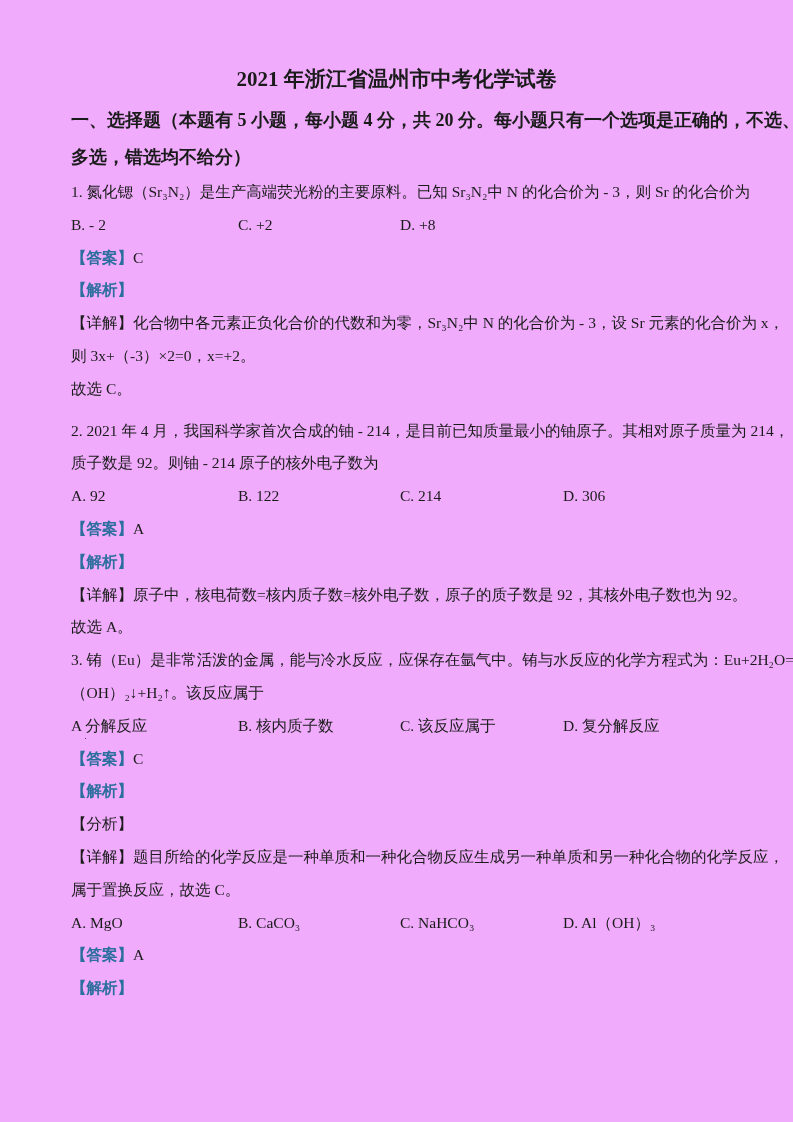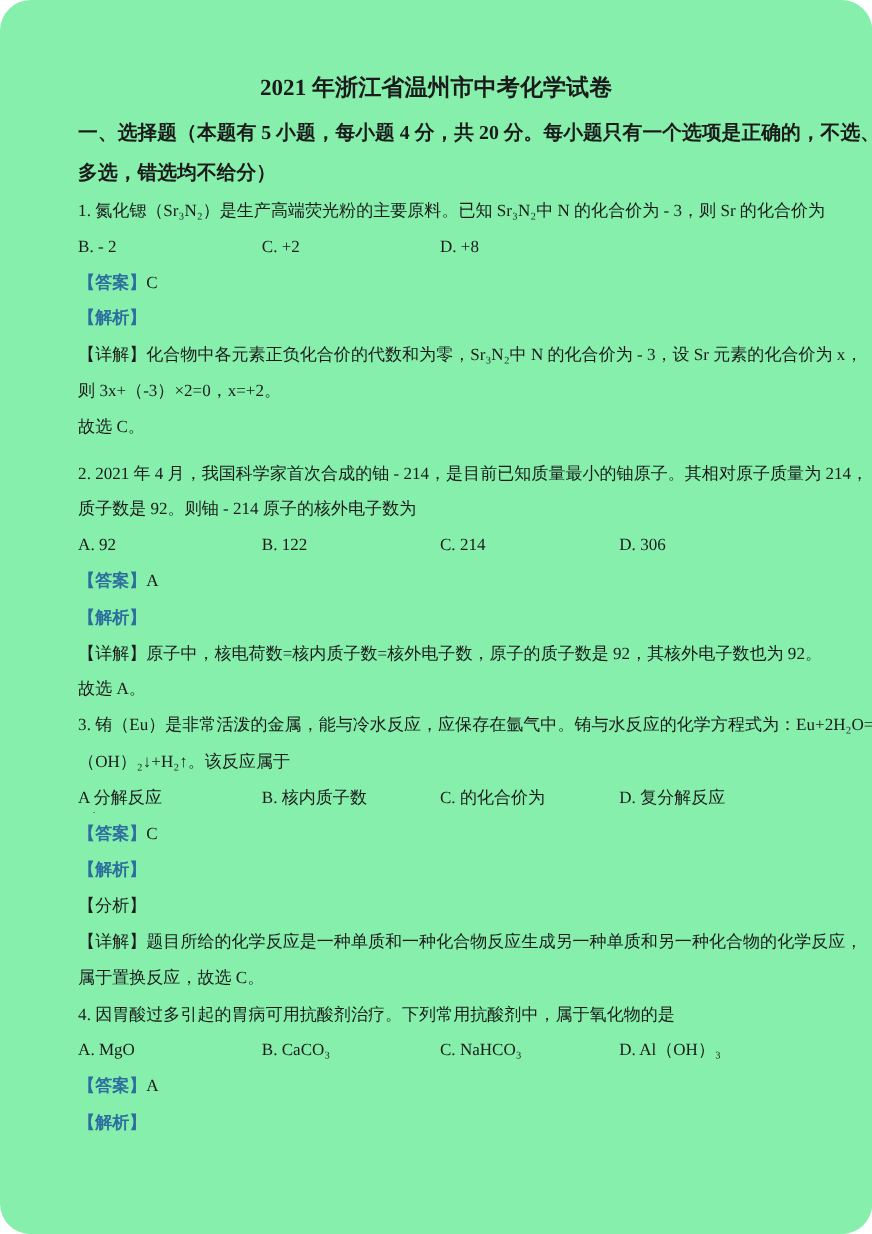--- a/index.html
+++ b/index.html
@@ -1,22 +1,21 @@
 <!DOCTYPE html>
 <html><head>
 <meta charset="utf-8">
 <style>
   html,body{margin:0;padding:0;background:#ffffff;}
   .page{
     width:793px;height:1122px;box-sizing:border-box;
-    background:#86efac;color:#1b1b1b;
+    background:#f0abfc;color:#1b1b1b;
     padding:56px 71px 10px 71px;
     font-family:"Liberation Serif","DejaVu Serif",serif;
     overflow:hidden;
-    border-radius:28px;
   }
   .title{
     font-size:21px;font-weight:700;text-align:center;
     height:46px;line-height:46px;white-space:nowrap;
   }
   .sec{
     font-size:18px;font-weight:700;
     height:37px;line-height:37px;white-space:nowrap;
   }
   .ln{
@@ -65,31 +64,30 @@
   <div class="ln"><span class="blue">【答案】</span><span>A</span></div>
   <div class="ln"><span class="blue">【解析】</span></div>
   <div class="ln">【详解】原子中，核电荷数=核内质子数=核外电子数，原子的质子数是 92，其核外电子数也为 92。</div>
   <div class="ln">故选 A。</div>
 
   <div class="ln">3. 铕（Eu）是非常活泼的金属，能与冷水反应，应保存在氩气中。铕与水反应的化学方程式为：Eu+2H₂O=Eu</div>
   <div class="ln">（OH）₂↓+H₂↑。该反应属于</div>
   <div class="ln opts">
     <span>A  分解反应</span>
     <span>B.  核内质子数</span>
-    <span>C.  的化合价为</span>
+    <span>C.  该反应属于</span>
     <span>D.  复分解反应</span>
     <span class="stray">．</span>
   </div>
   <div class="ln"><span class="blue">【答案】</span><span>C</span></div>
   <div class="ln"><span class="blue">【解析】</span></div>
   <div class="ln"><span>【分析】</span></div>
   <div class="ln">【详解】题目所给的化学反应是一种单质和一种化合物反应生成另一种单质和另一种化合物的化学反应，</div>
   <div class="ln">属于置换反应，故选 C。</div>
 
-  <div class="ln">4. 因胃酸过多引起的胃病可用抗酸剂治疗。下列常用抗酸剂中，属于氧化物的是</div>
   <div class="ln opts">
     <span>A.  MgO</span>
     <span>B.  CaCO₃</span>
     <span>C.  NaHCO₃</span>
     <span>D.  Al（OH）₃</span>
   </div>
   <div class="ln"><span class="blue">【答案】</span><span>A</span></div>
   <div class="ln"><span class="blue">【解析】</span></div>
 
 </div>

